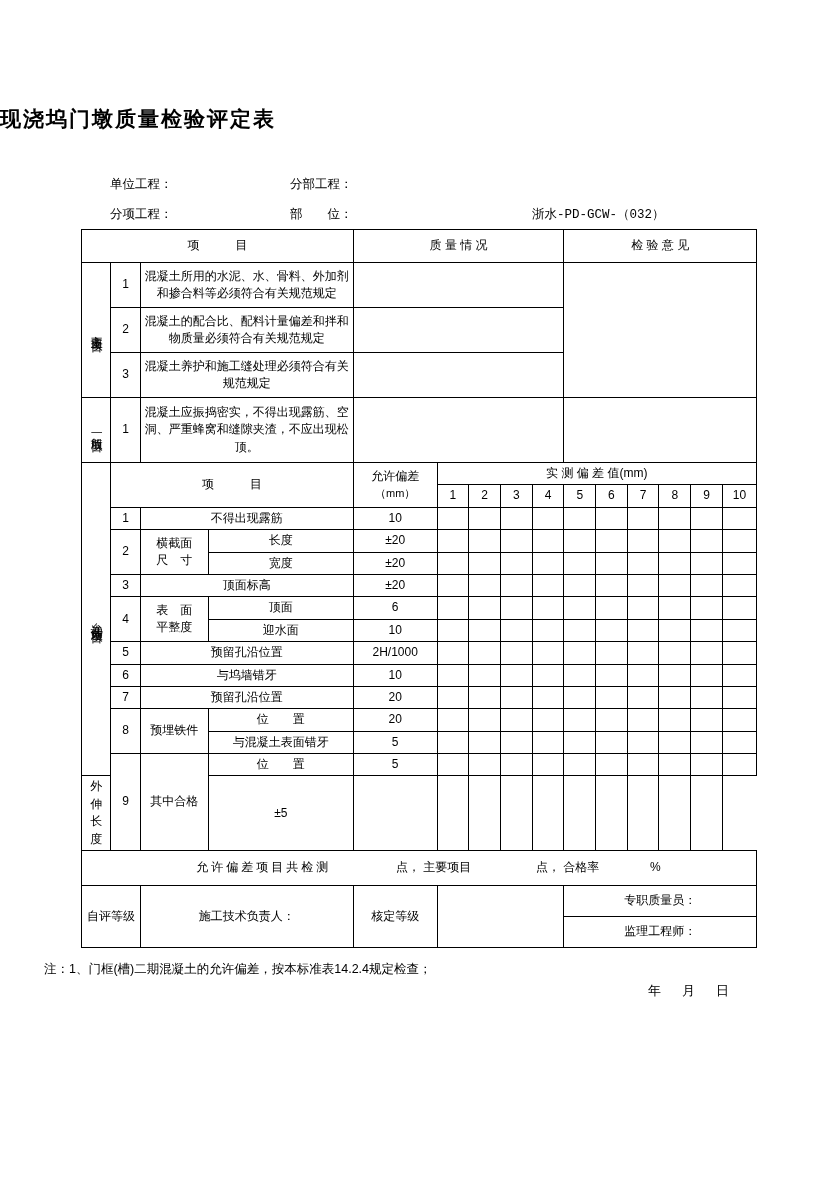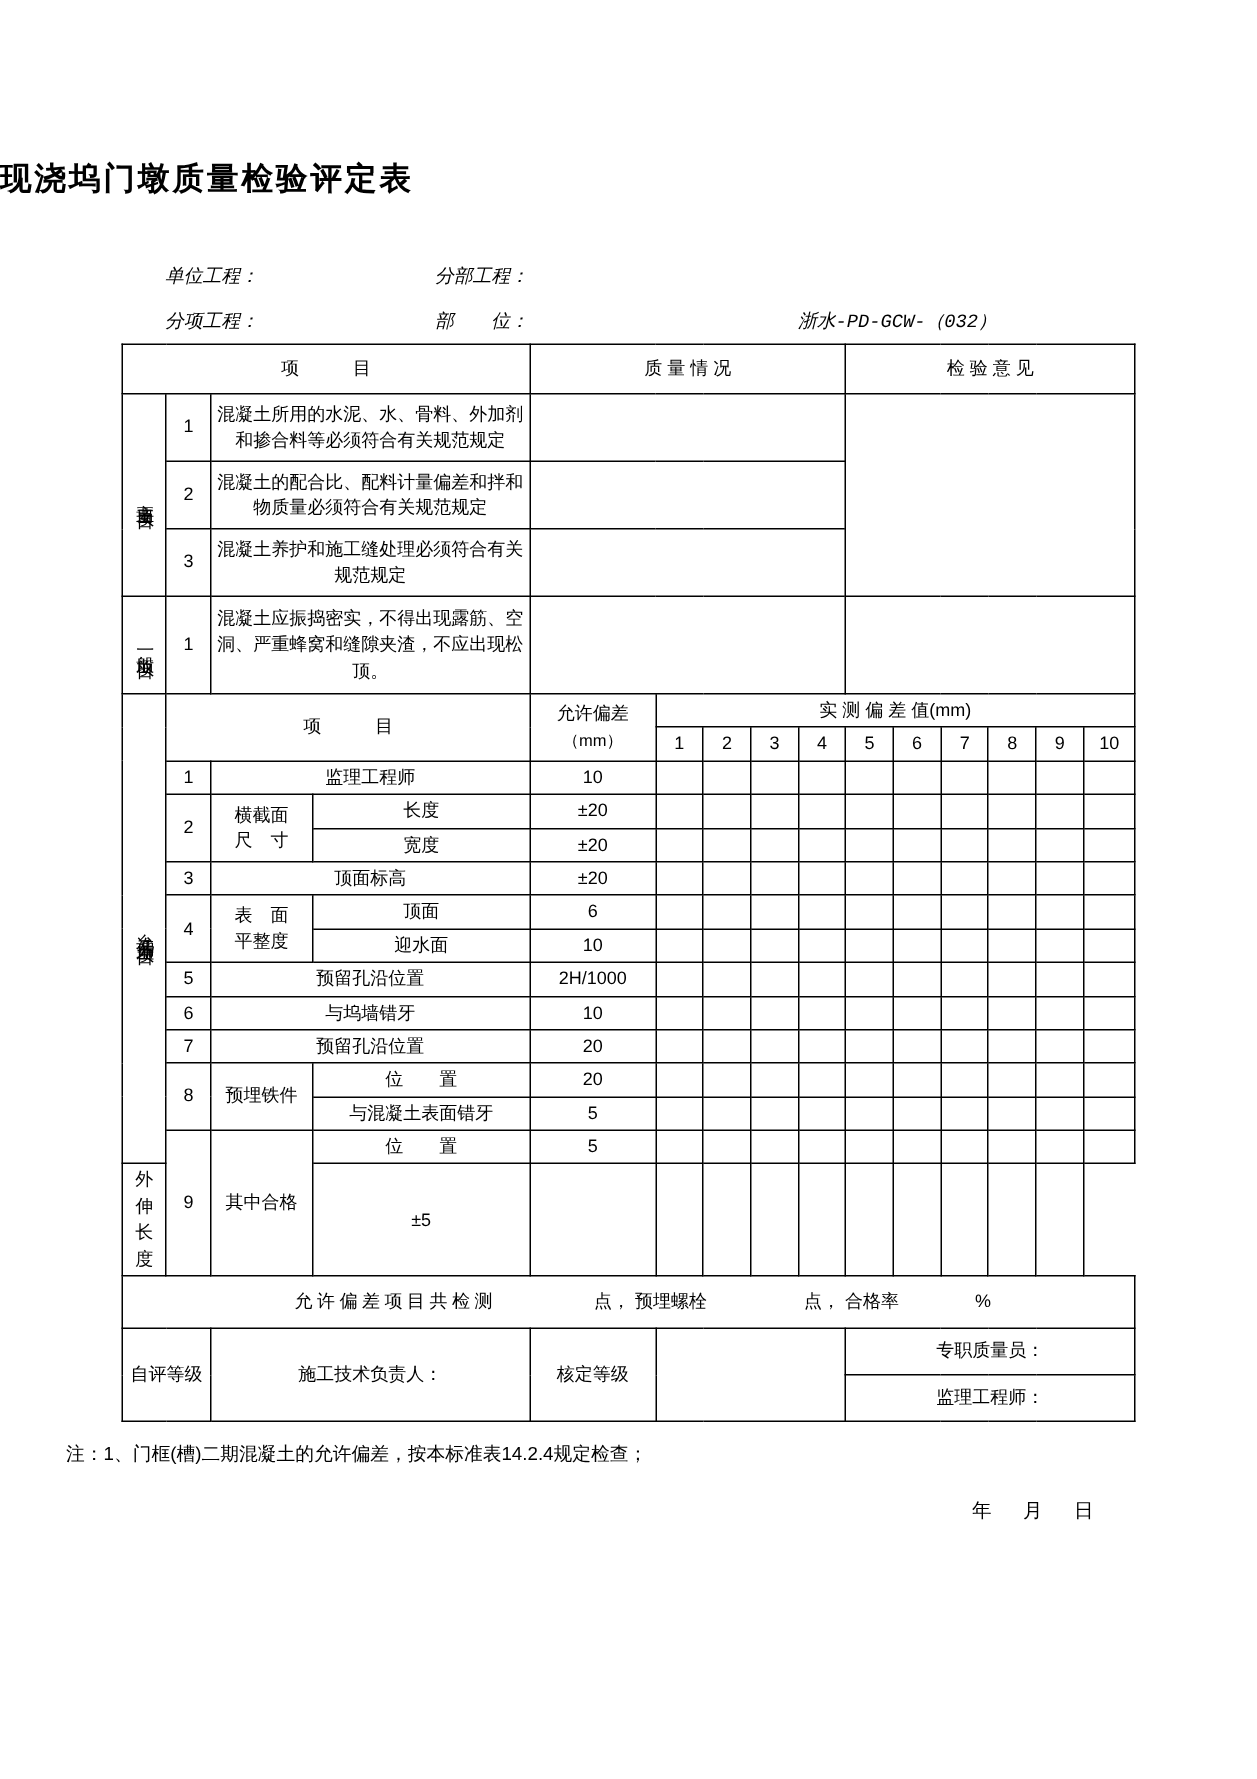--- a/index.html
+++ b/index.html
@@ -34,21 +34,20 @@
     padding: 0 95px 0 110px;
     font-size: 12.5px;
   }
   .header-row {
     display: flex;
     align-items: flex-end;
     height: 30px;
   }
   .hdr-cell {
     white-space: nowrap;
-    font-style: italic;
   }
   .hdr-1 { width: 180px; }
   .hdr-2 { width: 215px; }
   .hdr-3 { flex: 1; text-align: left; margin-left: 27px; }
   .code {
     font-family: "Liberation Mono", "DejaVu Sans Mono", monospace;
     font-size: 12.5px;
     letter-spacing: 0px;
   }
 
@@ -96,21 +95,20 @@
   .notes {
     margin: 10px 0 0 0;
     padding-left: 44px;
     font-size: 12.5px;
     line-height: 1.9;
   }
   .signline {
     text-align: right;
     padding-right: 105px;
     font-size: 13px;
-    margin-top: 16px;
     letter-spacing: 4px;
   }
   .cell-pad { padding: 6px 3px; }
 </style>
 </head>
 <body>
 
 <div class="page">
 
   <div class="title">现浇坞门墩质量检验评定表</div>
@@ -209,21 +207,21 @@
       <td class="small">5</td>
       <td class="small">6</td>
       <td class="small">7</td>
       <td class="small">8</td>
       <td class="small">9</td>
       <td class="small">10</td>
     </tr>
 
     <tr>
       <td>1</td>
-      <td colspan="2">监理工程师</td>
+      <td colspan="2">不得出现露筋</td>
       <td>10</td>
       <td></td>
           <td></td>
           <td></td>
           <td></td>
           <td></td>
           <td></td>
           <td></td>
           <td></td>
           <td></td>
@@ -421,21 +419,21 @@
           <td></td>
           <td></td>
           <td></td>
           <td></td>
     </tr>
 
     <tr>
       <td colspan="15" style="height:30px">
         <span class="sp3">允许偏差项目共检测</span>
         <span style="display:inline-block;width:58px"></span>
-        <span>点，  预埋螺栓</span>
+        <span>点，  主要项目</span>
         <span style="display:inline-block;width:58px"></span>
         <span>点，  合格率</span>
         <span style="display:inline-block;width:44px"></span>
         <span>%</span>
       </td>
     </tr>
 
     <tr>
       <td colspan="2" rowspan="2" style="height:32px">
         <span style="font-size:12px;line-height:1.3;display:inline-block">自评等级</span>

